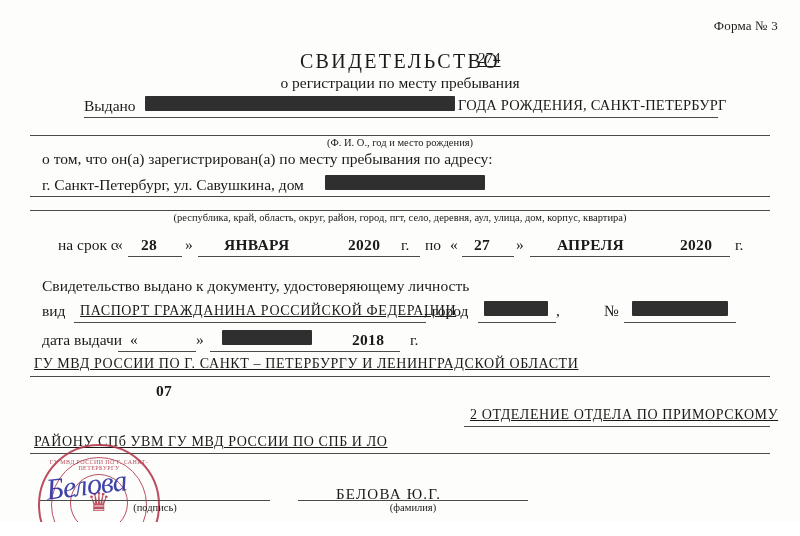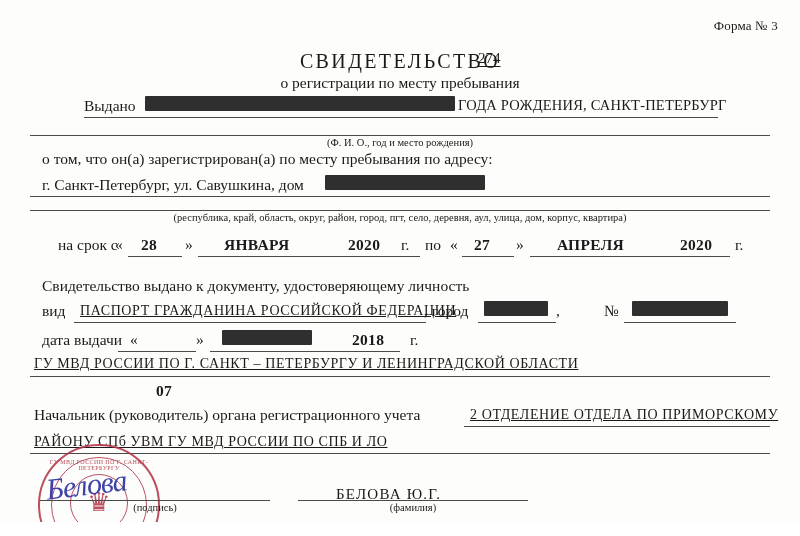--- a/index.html
+++ b/index.html
@@ -218,21 +218,20 @@
   <div class="abs label" style="left:196px; top:331px;">»</div>
   <div class="abs redact" style="left:222px; top:330px; width:90px;"></div>
   <div class="abs bold-val" style="left:352px; top:331px;">2018</div>
   <div class="abs label" style="left:410px; top:331px;">г.</div>
   <div class="abs rule" style="left:118px; top:351px; width:78px;"></div>
   <div class="abs rule" style="left:210px; top:351px; width:190px;"></div>
 
   <div class="abs small-caps-line" style="left:34px; top:356px;">ГУ  МВД  РОССИИ  ПО  Г. САНКТ – ПЕТЕРБУРГУ  И  ЛЕНИНГРАДСКОЙ ОБЛАСТИ</div>
   <div class="abs rule" style="left:30px; top:376px; width:740px;"></div>
 
-  <div class="abs label" style="left:34px; top:406px;">Начальник (руководитель) органа регистрационного учета</div>
   <div class="abs small-caps-line" style="left:470px; top:407px;">2 ОТДЕЛЕНИЕ ОТДЕЛА  ПО ПРИМОРСКОМУ</div>
   <div class="abs rule" style="left:464px; top:426px; width:306px;"></div>
 
   <div class="abs small-caps-line" style="left:34px; top:434px;">РАЙОНУ СПб УВМ  ГУ  МВД  РОССИИ  ПО  СПБ  И  ЛО</div>
   <div class="abs rule" style="left:30px; top:453px; width:740px;"></div>
 
   <div class="abs stamp">
     <div class="stamp-inner"></div>
     <div class="stamp-core"></div>
     <div class="stamp-txt-top">ГУ МВД РОССИИ ПО Г. САНКТ-ПЕТЕРБУРГУ</div>

